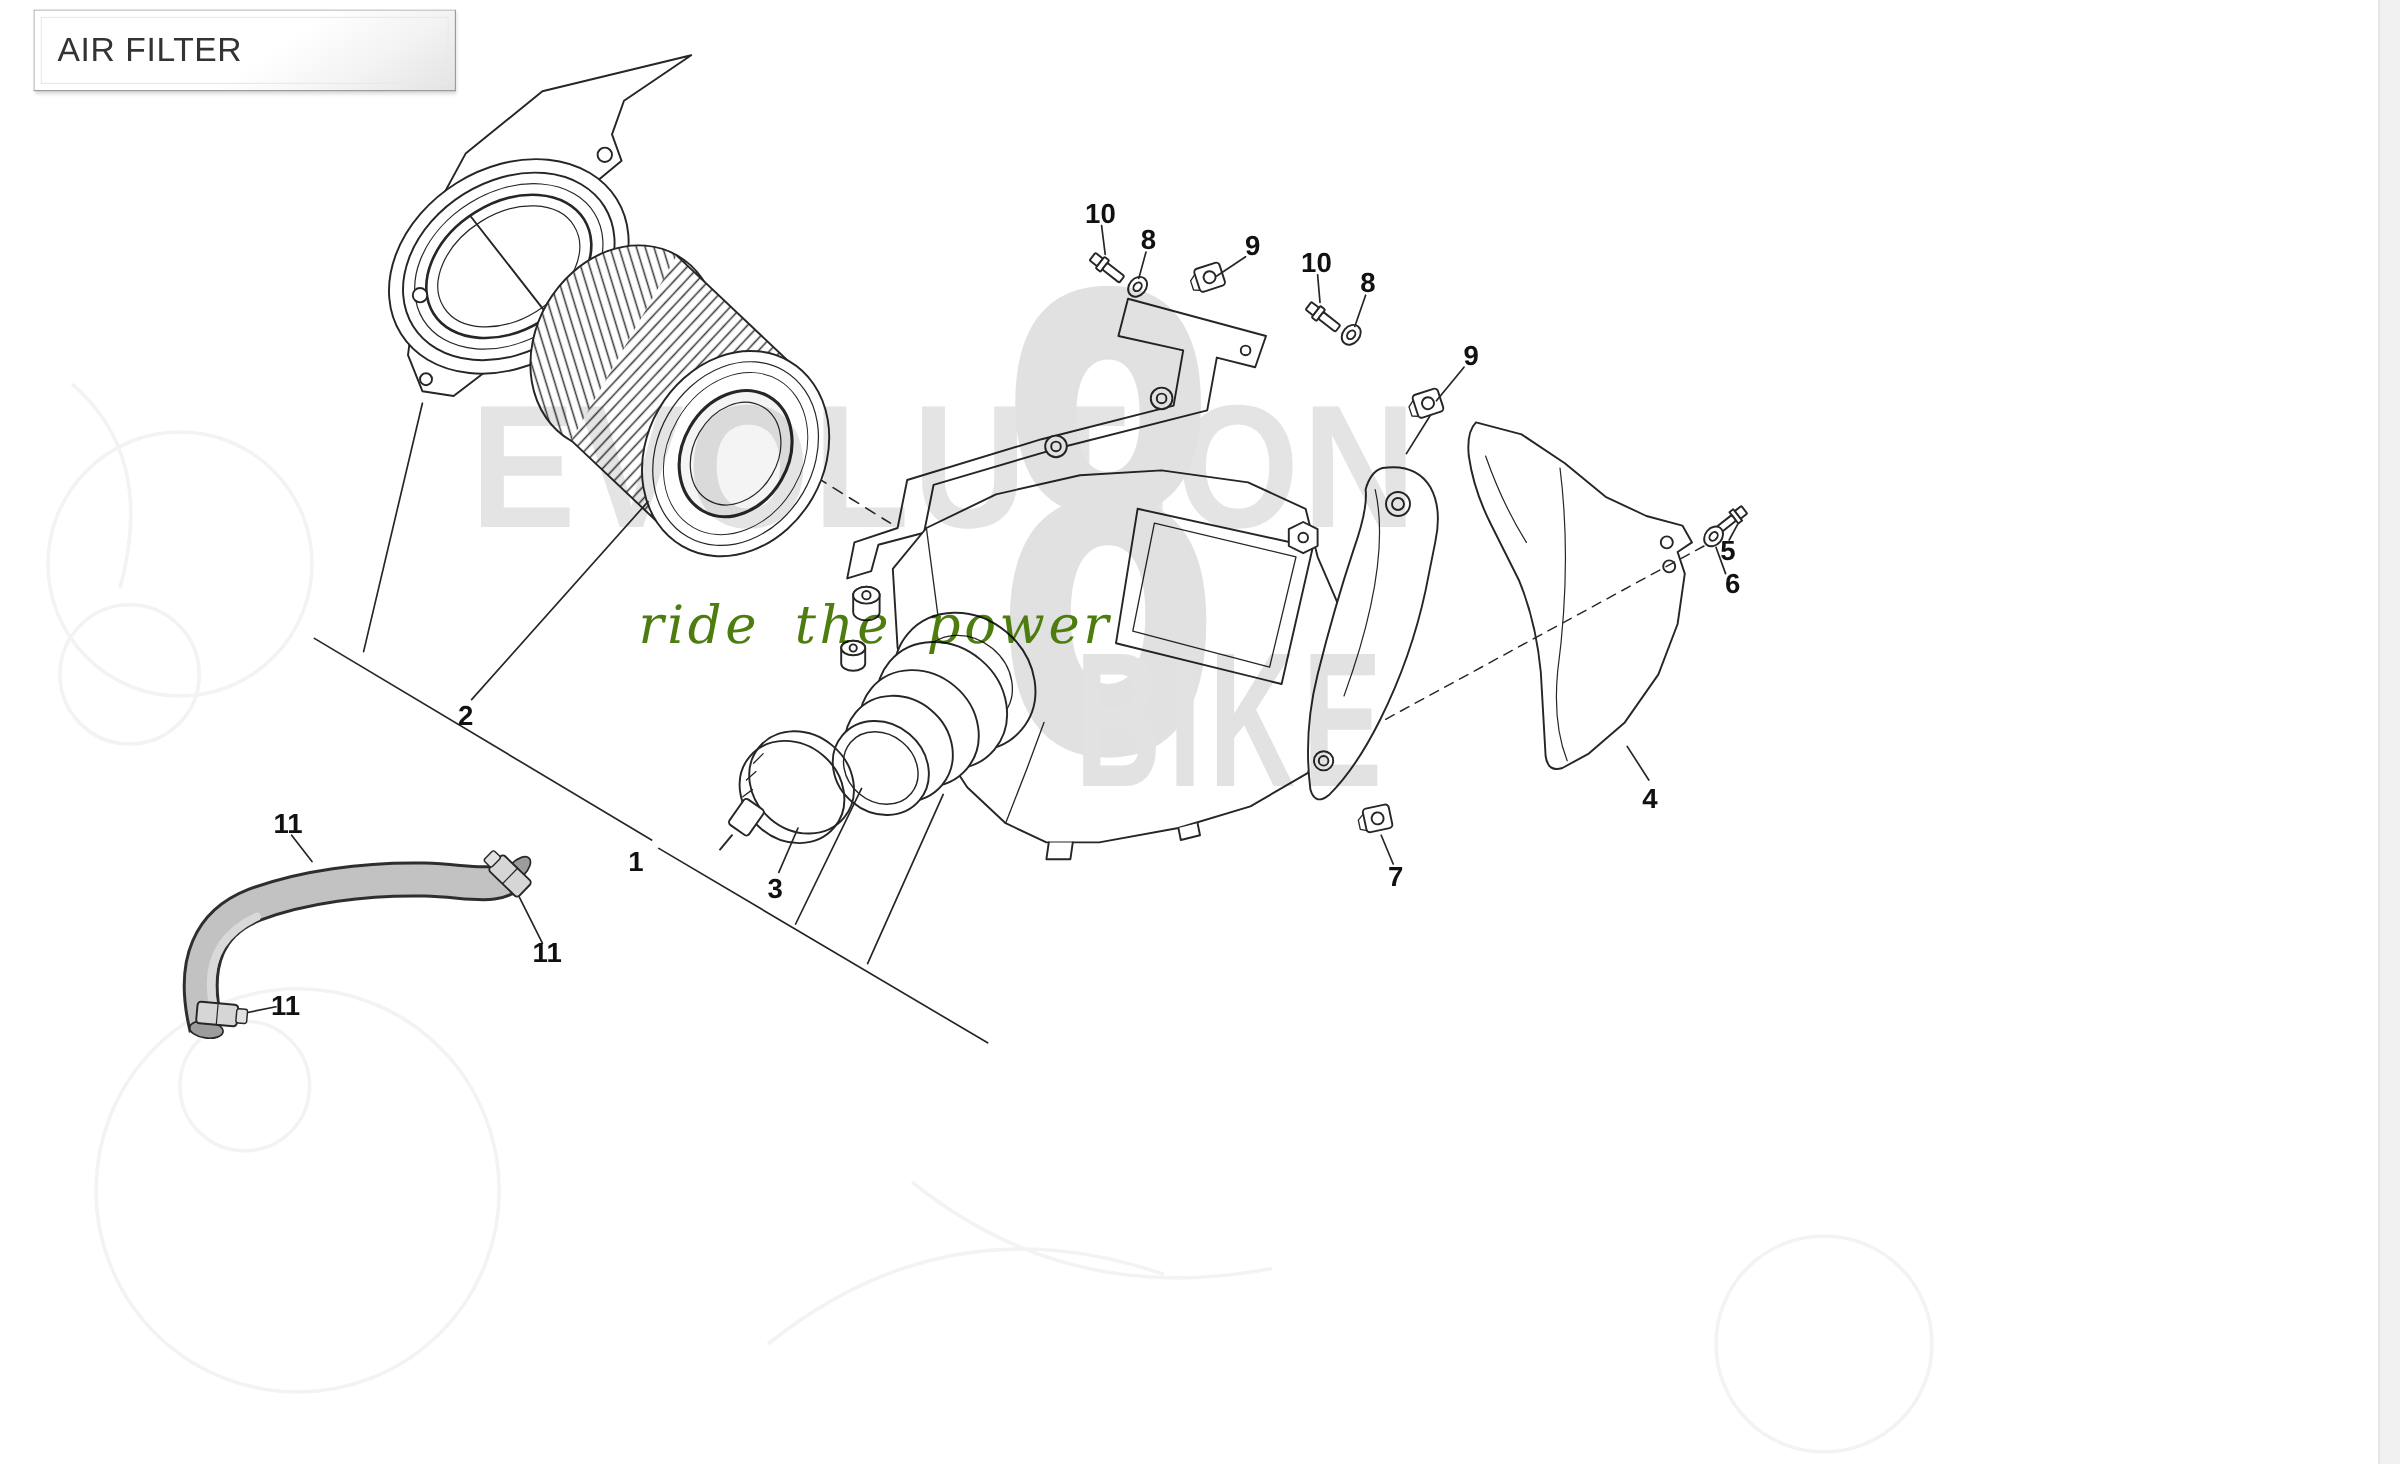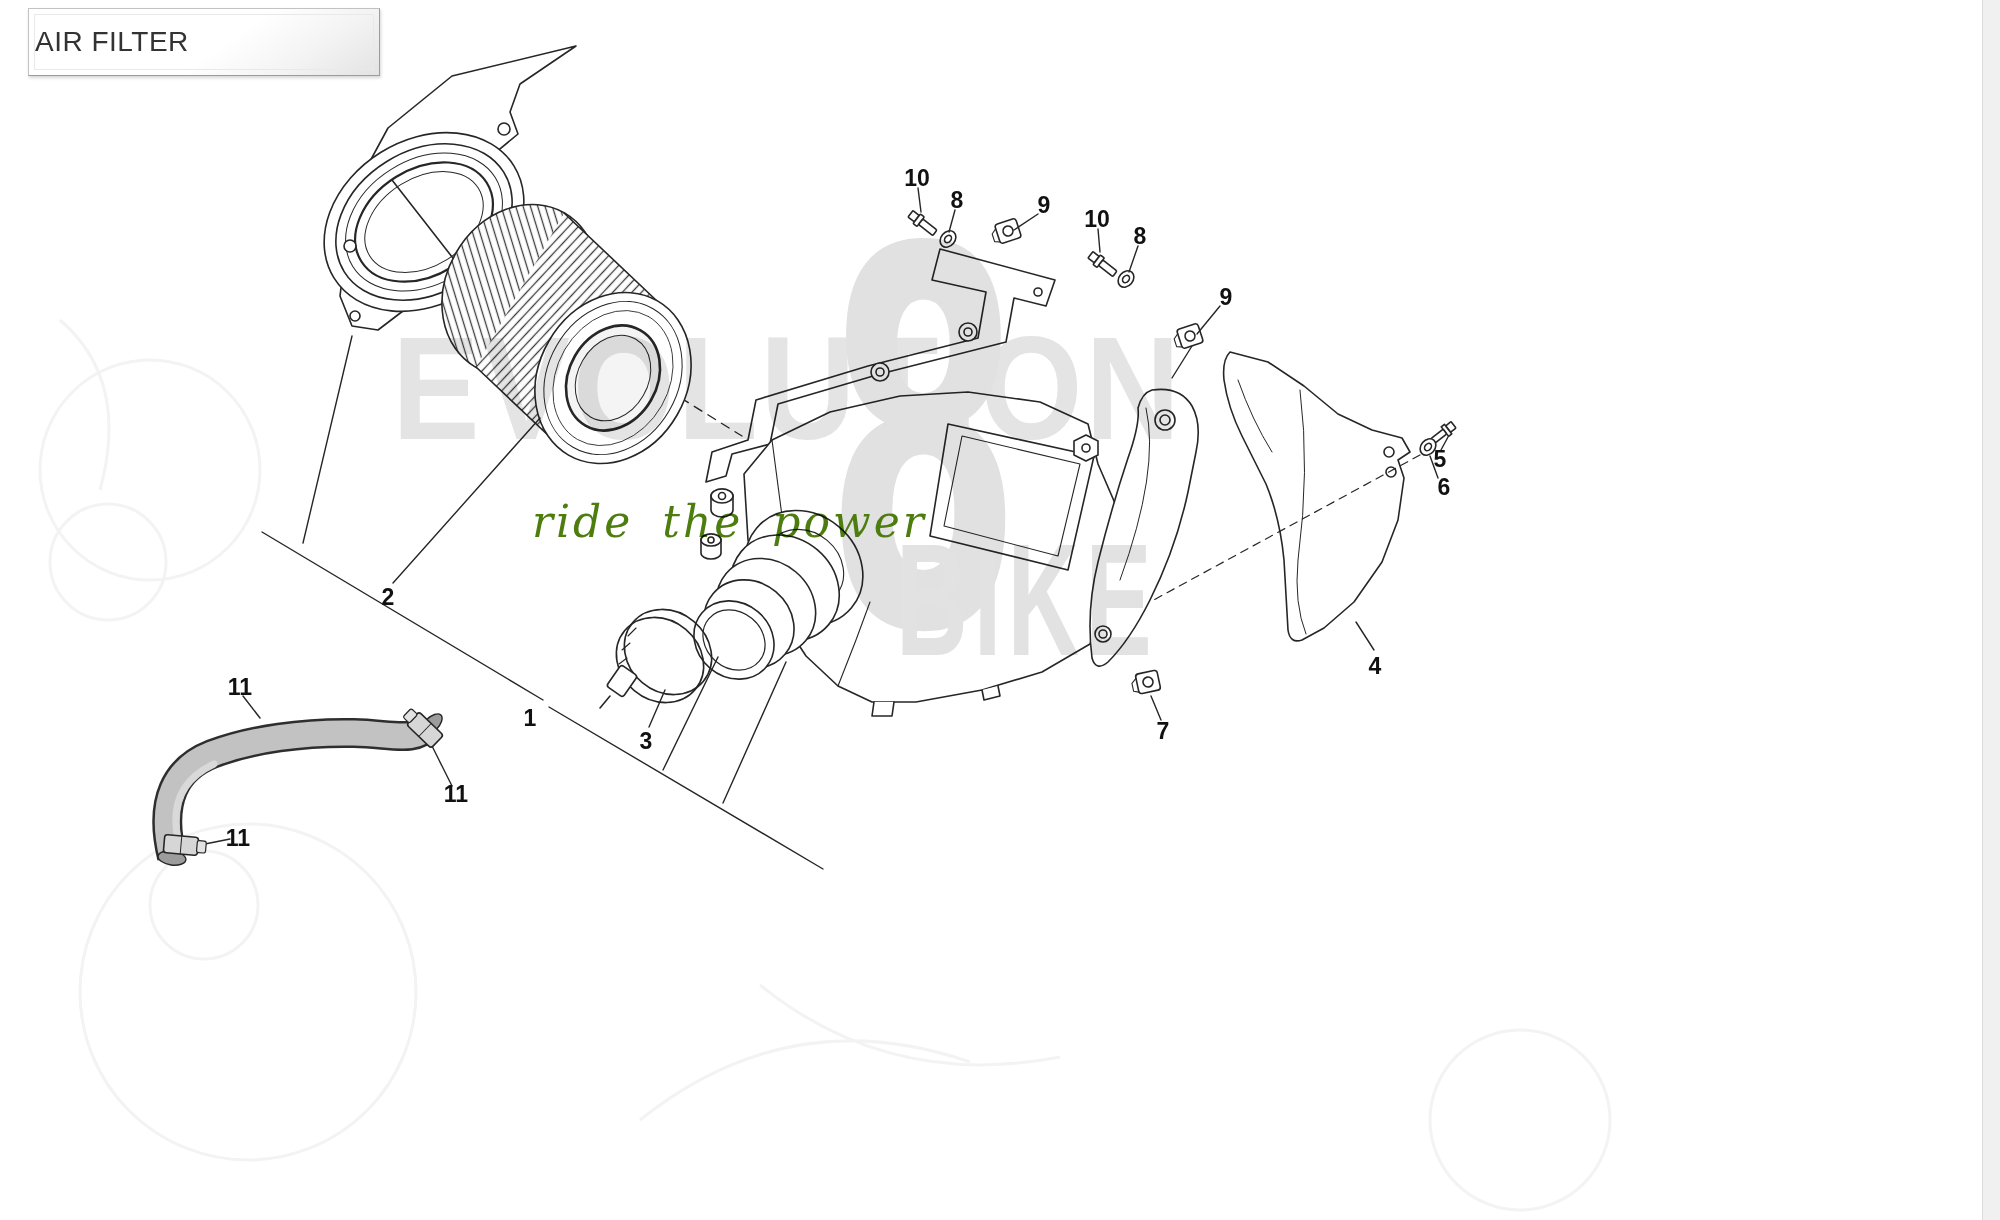--- a/index.html
+++ b/index.html
@@ -9,21 +9,21 @@
   }
   
   .title-box{
     position:absolute;left:28px;top:8px;width:350px;height:66px;z-index:6;
     background:linear-gradient(145deg,#ffffff 55%,#f3f3f3 78%,#e3e3e3);
     border:1px solid #c2c2c2;border-right-color:#9c9c9c;border-bottom-color:#9c9c9c;
     box-shadow:1px 2px 3px rgba(0,0,0,.16);
   }
   .title-box-inner{
     position:absolute;inset:5px;border:1px solid #e9e9e9;display:flex;align-items:center;
-    font-size:28px;color:#333;letter-spacing:.5px;text-align:right;
+    padding-left:13px;font-size:28px;color:#333;letter-spacing:.5px;text-align:right;
   }
   
   .diagram-svg{position:absolute;left:0;top:0;z-index:1;}
   
   .watermark{position:absolute;inset:0;z-index:3;mix-blend-mode:multiply;pointer-events:none;}
   .wm-evolution{
     position:absolute;left:392px;top:316px;font-size:146px;font-weight:bold;color:#e4e4e4;
     letter-spacing:3px;line-height:1;transform:scaleX(.9);transform-origin:left top;
     font-family:"Liberation Sans",sans-serif;
   }

